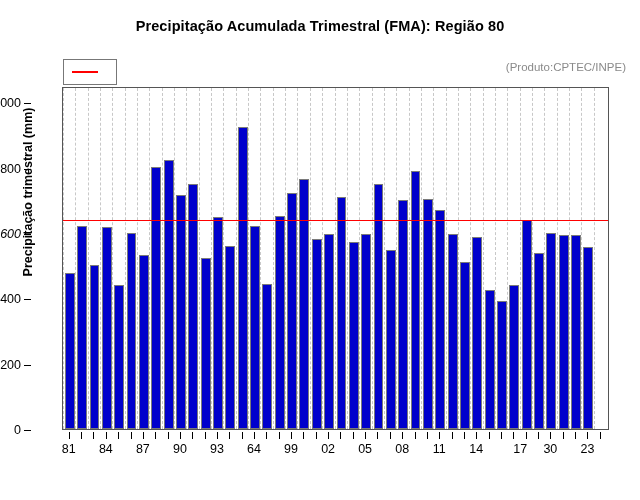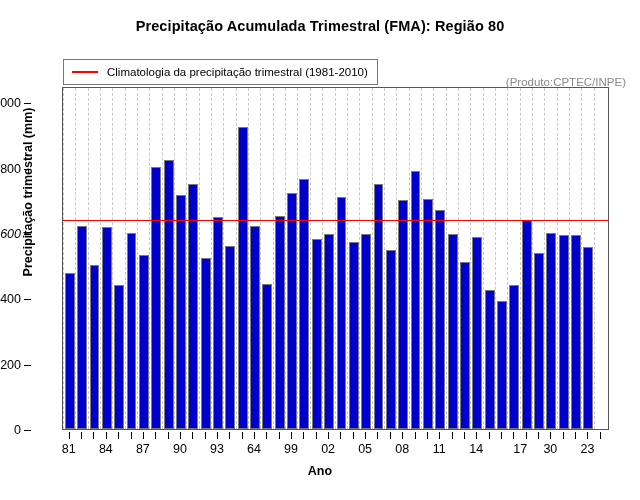--- a/index.html
+++ b/index.html
@@ -156,21 +156,21 @@
     flex: none;
   }
   #legend-label {
     font-size: 11.5px;
     white-space: nowrap;
   }
   
   #producer-note {
     position: absolute;
     right: 14px;
-    top: 76px;
+    top: 61px;
     font-size: 11.5px;
     color: #8a8a8a;
     white-space: nowrap;
     z-index: 4;
     text-align: center;
   }
 </style>
 </head>
 <body>
 
@@ -343,22 +343,20 @@
       <div class="xtick-mark" style="left: 525.653px;"></div>
       <div class="xtick-mark" style="left: 538.001px;"></div>
       <div class="xtick-mark" style="left: 550.349px;"></div>
       <div class="xtick-label" style="left: 550.349px;">30</div>
       <div class="xtick-mark" style="left: 562.696px;"></div>
       <div class="xtick-mark" style="left: 575.044px;"></div>
       <div class="xtick-mark" style="left: 587.392px;"></div>
       <div class="xtick-label" style="left: 587.392px;">23</div>
       <div class="xtick-mark" style="left: 599.739px;"></div>
     </div>
-  <div id="x-axis-title">Ano</div>
 
   <div id="legend-box">
     <span id="legend-swatch"></span>
-    <span id="legend-label">Climatologia da precipitação trimestral (1981-2010)</span>
   </div>
 
   <div id="producer-note">(Produto:CPTEC/INPE)</div>
 
 </div>
 
 </body></html>

